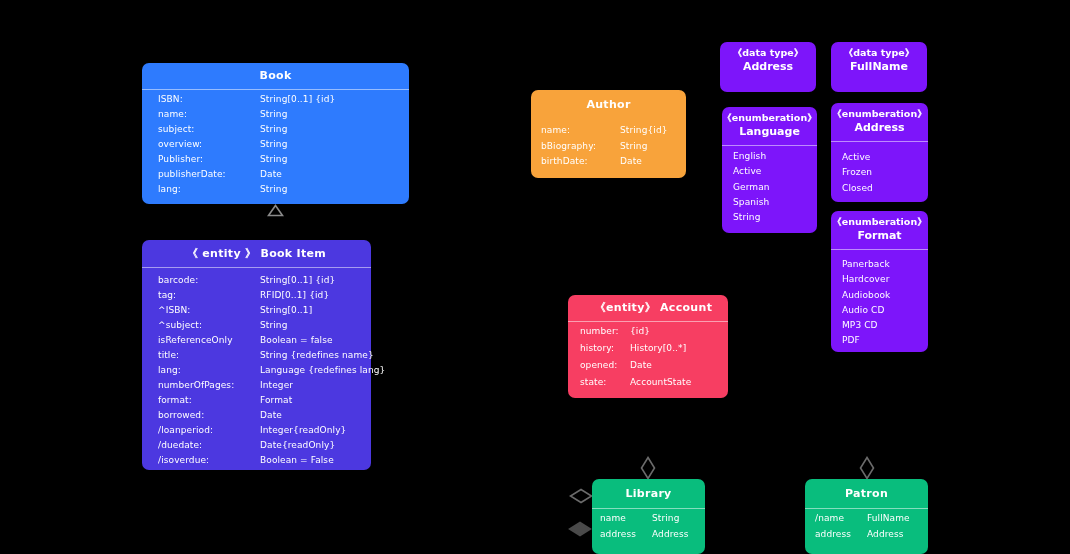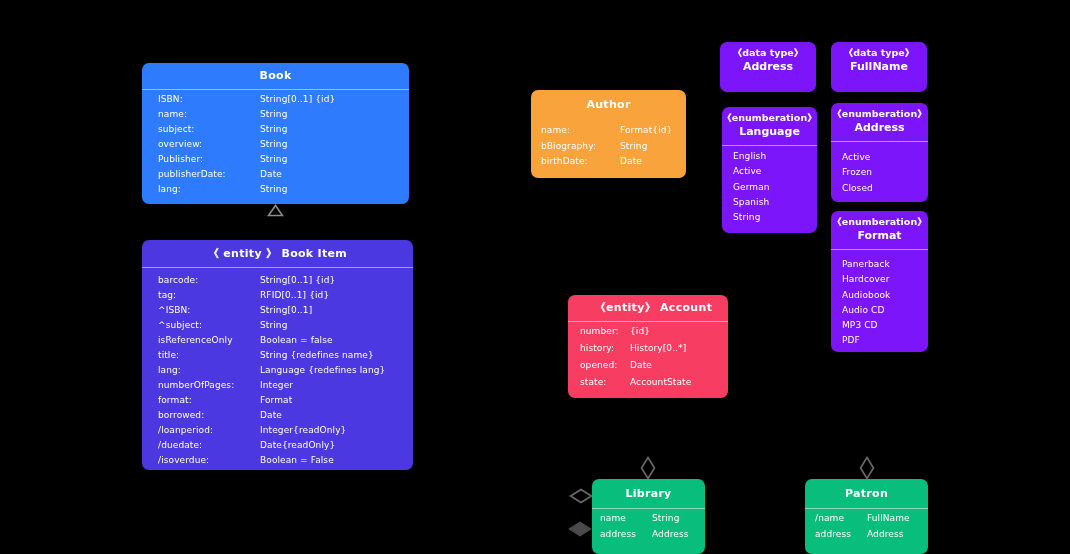--- a/index.html
+++ b/index.html
@@ -14,21 +14,21 @@
   .row .n{box-sizing:border-box;flex:0 0 auto;}
   .row .t{flex:0 0 auto;}
 
   
   #box-book{left:142px;top:63px;width:267px;height:141px;background:#2E7BFE;}
   #box-book .title{line-height:26px;}
   #box-book .rows{padding-top:2px;}
   #box-book .row{height:15px;line-height:15px;}
   #box-book .n{width:118px;padding-left:16px;}
 
-  #box-bookitem{left:142px;top:240px;width:271px;height:230px;background:#4C38E0;}
+  #box-bookitem{left:142px;top:240px;width:229px;height:230px;background:#4C38E0;}
   #box-bookitem .title{line-height:27px;}
   #box-bookitem .rows{padding-top:5px;}
   #box-bookitem .row{height:15px;line-height:15px;}
   #box-bookitem .n{width:118px;padding-left:16px;}
 
   #box-author{left:531px;top:90px;width:155px;height:88px;background:#F8A33B;}
   #box-author .title{line-height:30px;}
   #box-author .rows{padding-top:3px;}
   #box-author .row{height:15.5px;line-height:15.5px;}
   #box-author .n{width:89px;padding-left:10px;}
@@ -173,21 +173,21 @@
           <span class="t">Boolean = False</span>
         </div>
     </div>
   </div>
 
   <div class="box" id="box-author">
     <div class="title">Author</div>
     <div class="rows">
       <div class="row">
           <span class="n">name:</span>
-          <span class="t">Format{id}</span>
+          <span class="t">String{id}</span>
         </div>
       <div class="row">
           <span class="n">bBiography:</span>
           <span class="t">String</span>
         </div>
       <div class="row">
           <span class="n">birthDate:</span>
           <span class="t">Date</span>
         </div>
     </div>

